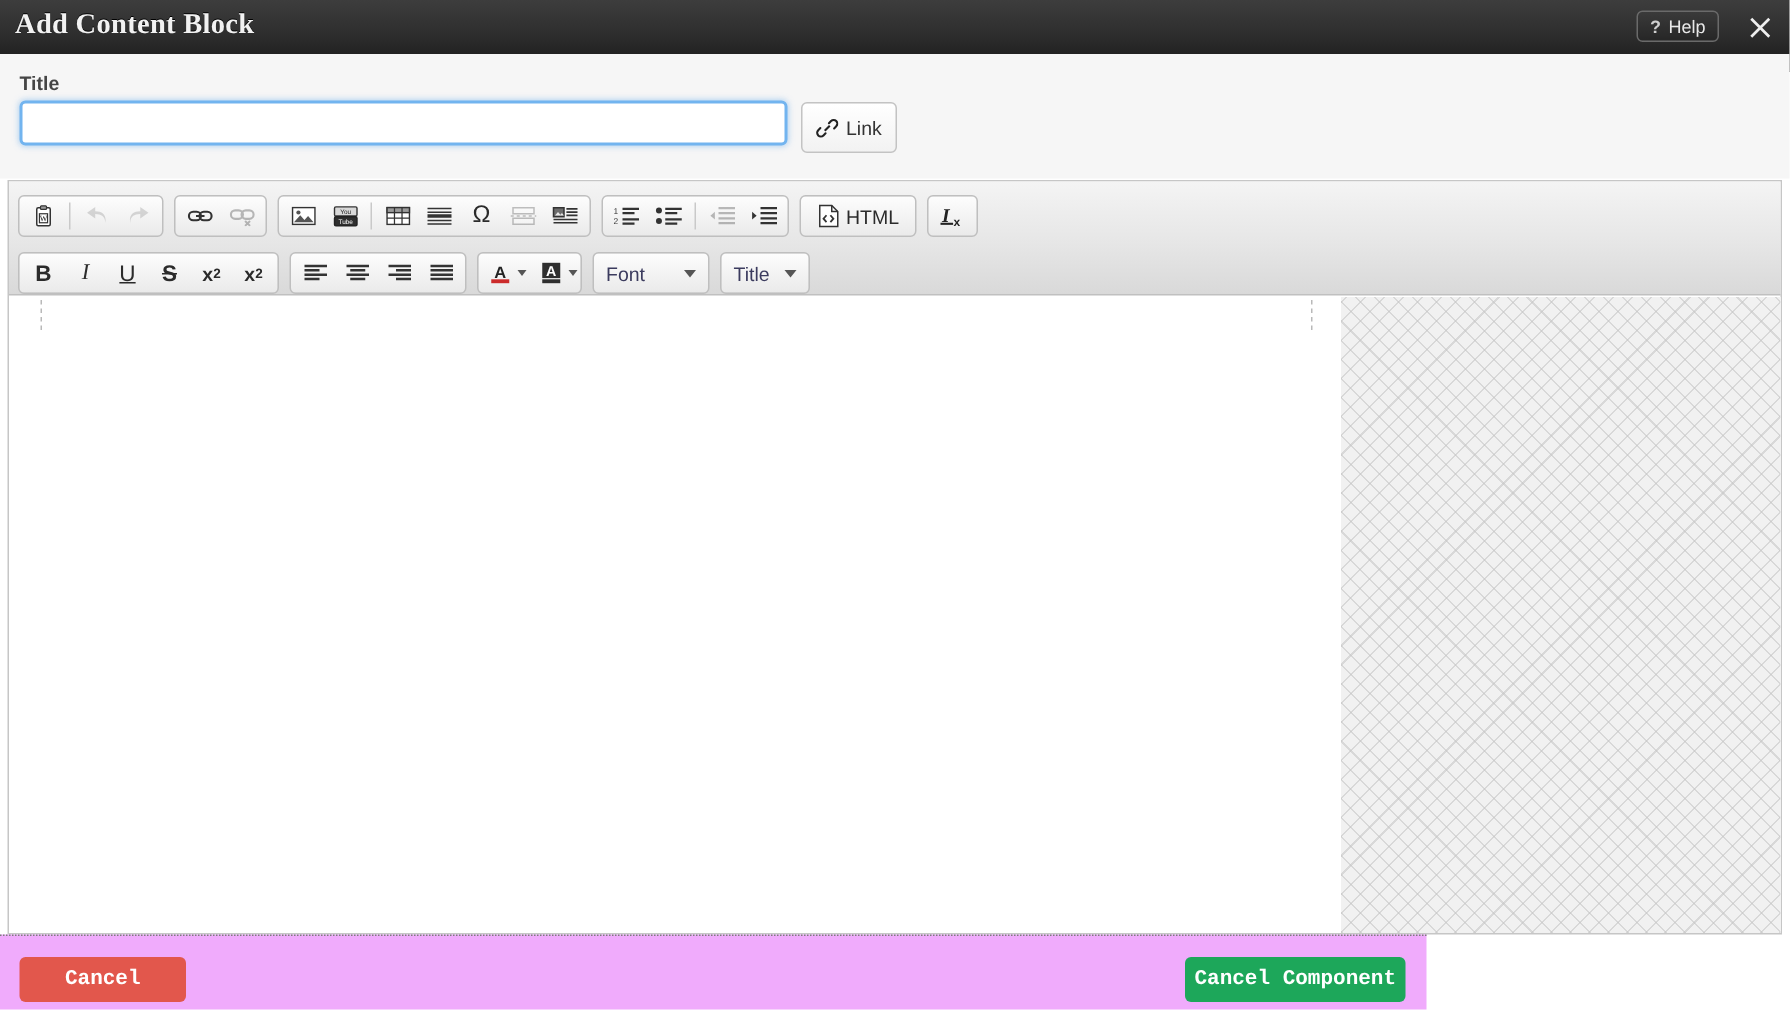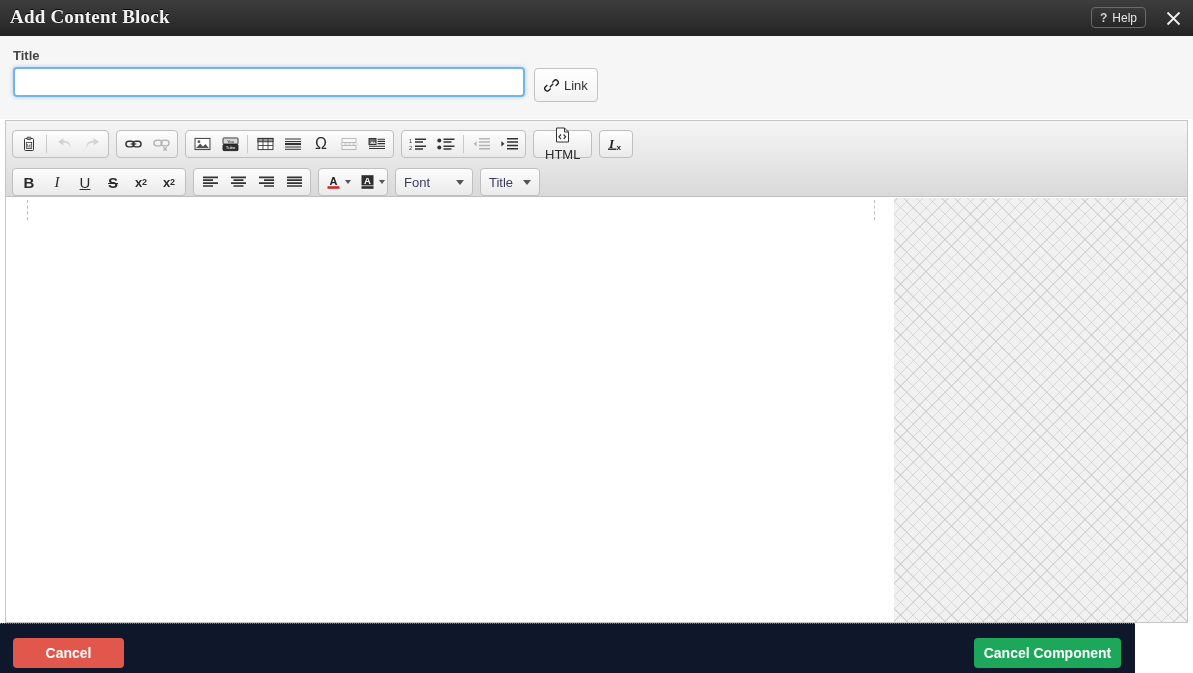--- a/index.html
+++ b/index.html
@@ -137,21 +137,21 @@
     min-width: 26px; height: 24px;
     display: flex; align-items: center; justify-content: center;
     border: 1px solid transparent;
     border-radius: 3px;
     margin: 0 1px;
     cursor: pointer;
     color: #2b2b2b;
     font-size: 13px;
     box-sizing: border-box;
   }
-  .tbtn.wide { padding: 0 7px; gap: 4px; font-size: 13px; flex-direction: column; }
+  .tbtn.wide { padding: 0 7px; gap: 4px; font-size: 13px; }
   .tbtn.disabled { opacity: .32; cursor: default; }
   .tsep { width: 1px; height: 18px; background: #c9c9c9; margin: 0 3px; }
   .tdrop {
     display: flex; align-items: center; gap: 4px;
     height: 28px; padding: 12px 8px;
     background: linear-gradient(to bottom, #fdfdfd, #eaeaea);
     border: 1px solid #bfbfbf;
     border-radius: 4px;
     font-size: 13px; color: #3b3b5e;
     cursor: pointer;
@@ -188,24 +188,25 @@
     background-color: #f1f1f1;
     background-image:
       repeating-linear-gradient(45deg, rgba(196,196,196,.55) 0 1px, transparent 1px 9px),
       repeating-linear-gradient(-45deg, rgba(196,196,196,.55) 0 1px, transparent 1px 9px);
   }
 
   
   #footer {
     position: absolute;
     left: 0; top: 623px;
-    width: 1135px; height: 50px;
-    background: #0f172a;
+    width: 951px; height: 50px;
+    background: #f0abfc;
     border-top: 1px dotted #7d7d7d;
     box-sizing: border-box;
+    font-family: Liberation Mono, monospace;
   }
   .fbtn {
     position: absolute;
     top: 14px; height: 30px;
     display: flex; align-items: center; justify-content: center;
     border: none; border-radius: 4px;
     color: #fff; font-size: 14px; font-weight: bold;
     cursor: pointer;
     box-sizing: border-box;
   }

